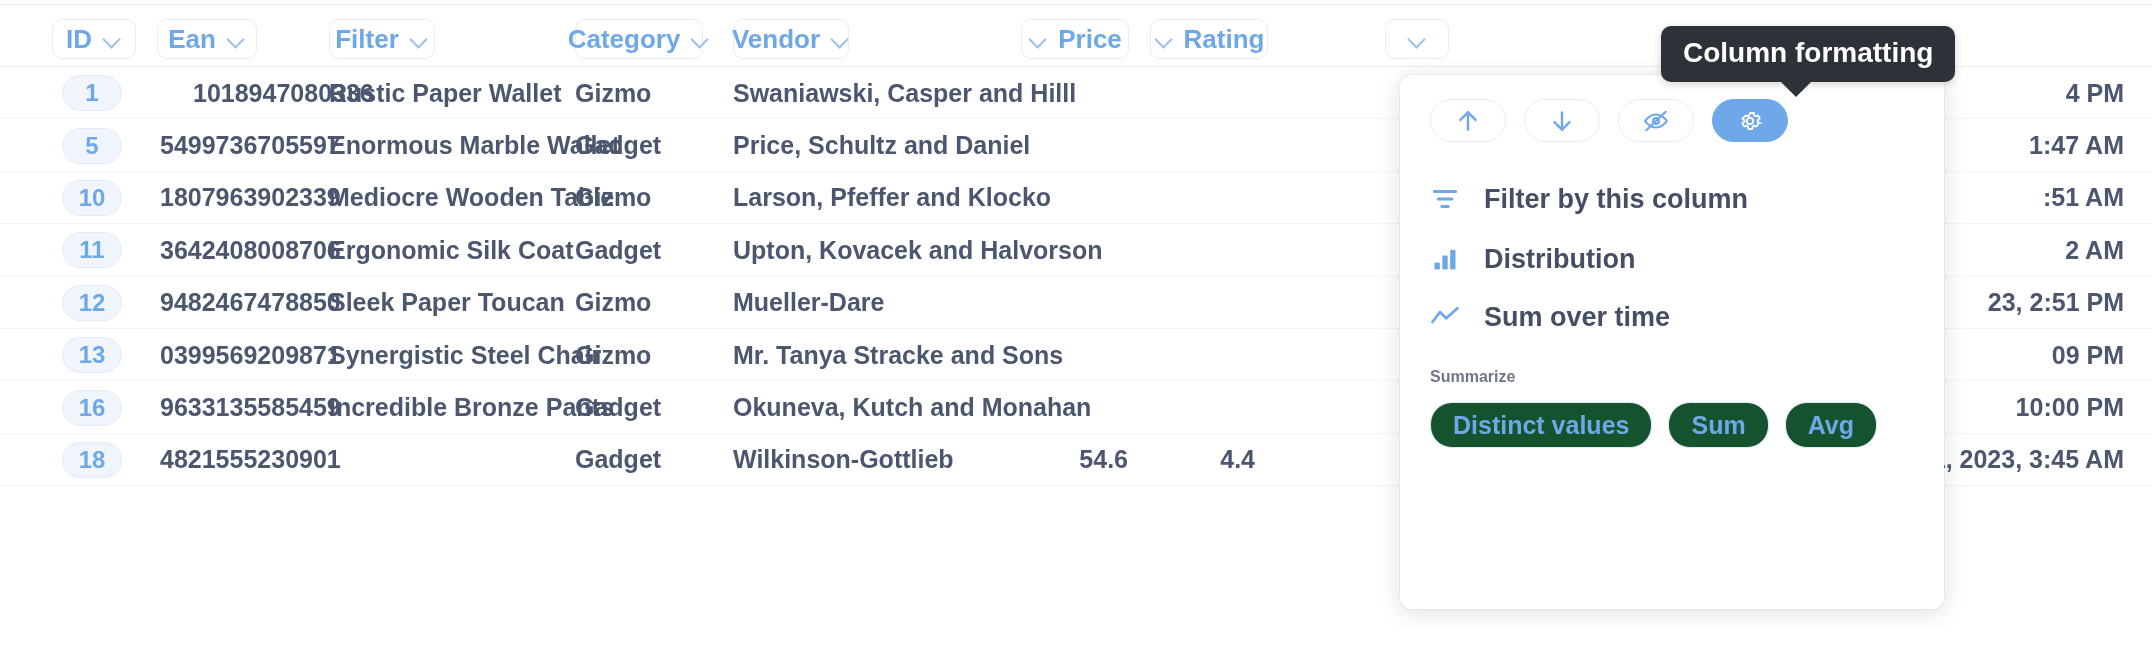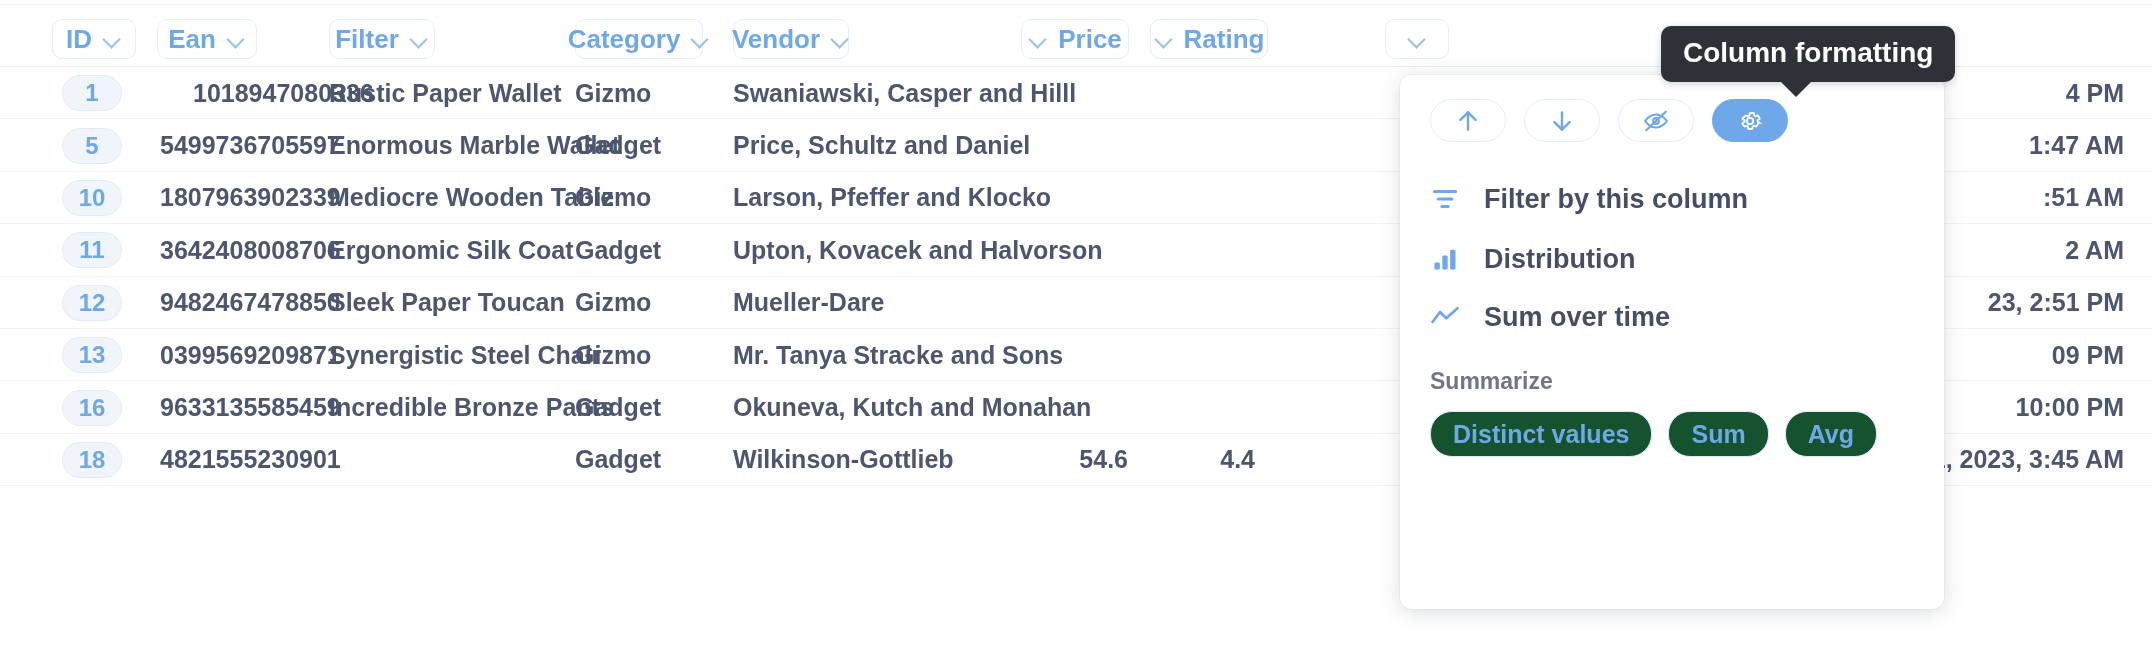--- a/index.html
+++ b/index.html
@@ -102,21 +102,21 @@
 
   .menu-item {
     display: flex; align-items: center; gap: 24px;
     height: 58px; cursor: pointer;
     color: #454e64; font-size: 27px; font-weight: 700;
   }
   .menu-item .mi-icon { width: 30px; display: flex; align-items: center; justify-content: center; }
   .menu-item:nth-of-type(1) { margin-bottom: 2px; }
 
   .summarize-label {
-    color: #6f7689; font-size: 23px; font-weight: 600;
+    color: #6f7689; font-size: 16px; font-weight: 600;
     margin-top: 22px; margin-bottom: 16px;
   }
   .chips { display: flex; gap: 16px; align-items: center; }
   .chip {
     border: 1px solid #dde9f8; border-radius: 22px;
     height: 46px; padding: 0 22px;
     display: flex; align-items: center;
     color: #6fa8e8; font-size: 25px; font-weight: 700;
     background: #14532d; cursor: pointer; white-space: nowrap;
   }

